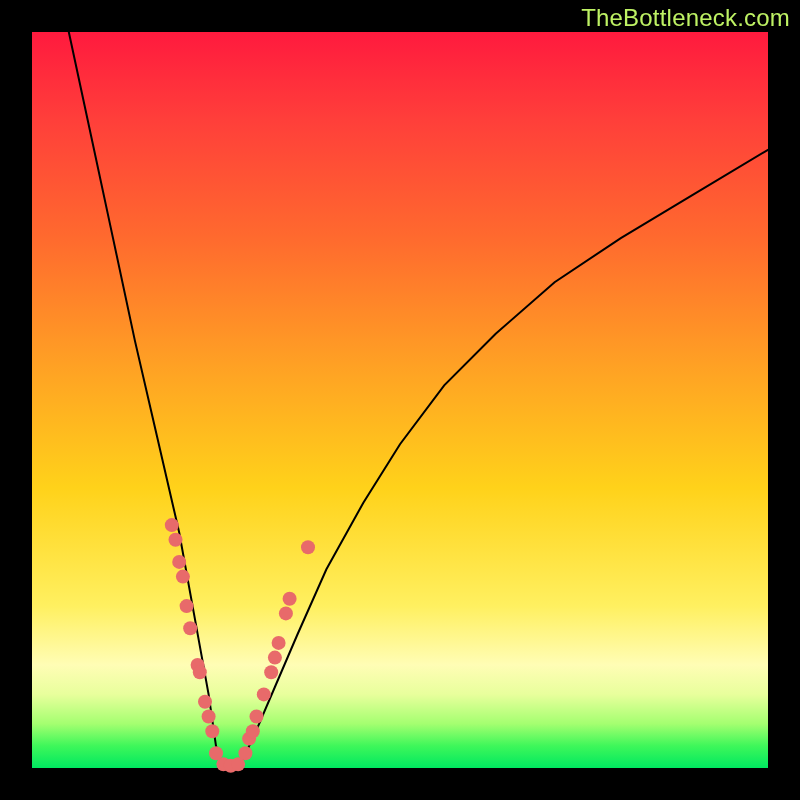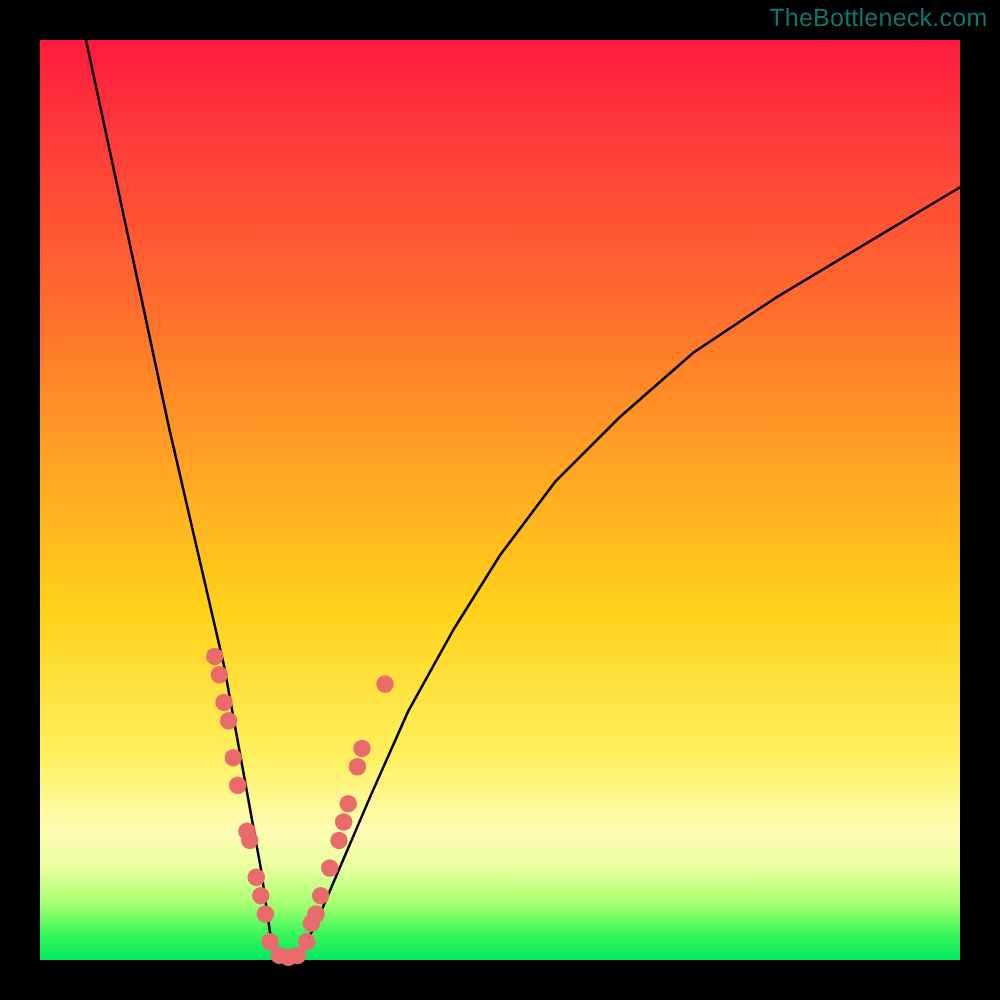--- a/index.html
+++ b/index.html
@@ -34,22 +34,22 @@
       #fffdb5 86%,
       #e8ff9c 90%,
       #a4ff70 94%,
       #3ef75a 97%,
       #00e860 100%);
   }
   .watermark {
     position: absolute;
     top: 4px;
     right: 10px;
-    color: #0f766e;
-    font-size: 20px;
+    color: #bef264;
+    font-size: 24px;
     font-weight: 500;
     letter-spacing: 0.2px;
     z-index: 5;
   }
   svg.curves {
     position: absolute;
     left: 0;
     top: 0;
     width: 736px;
     height: 736px;

